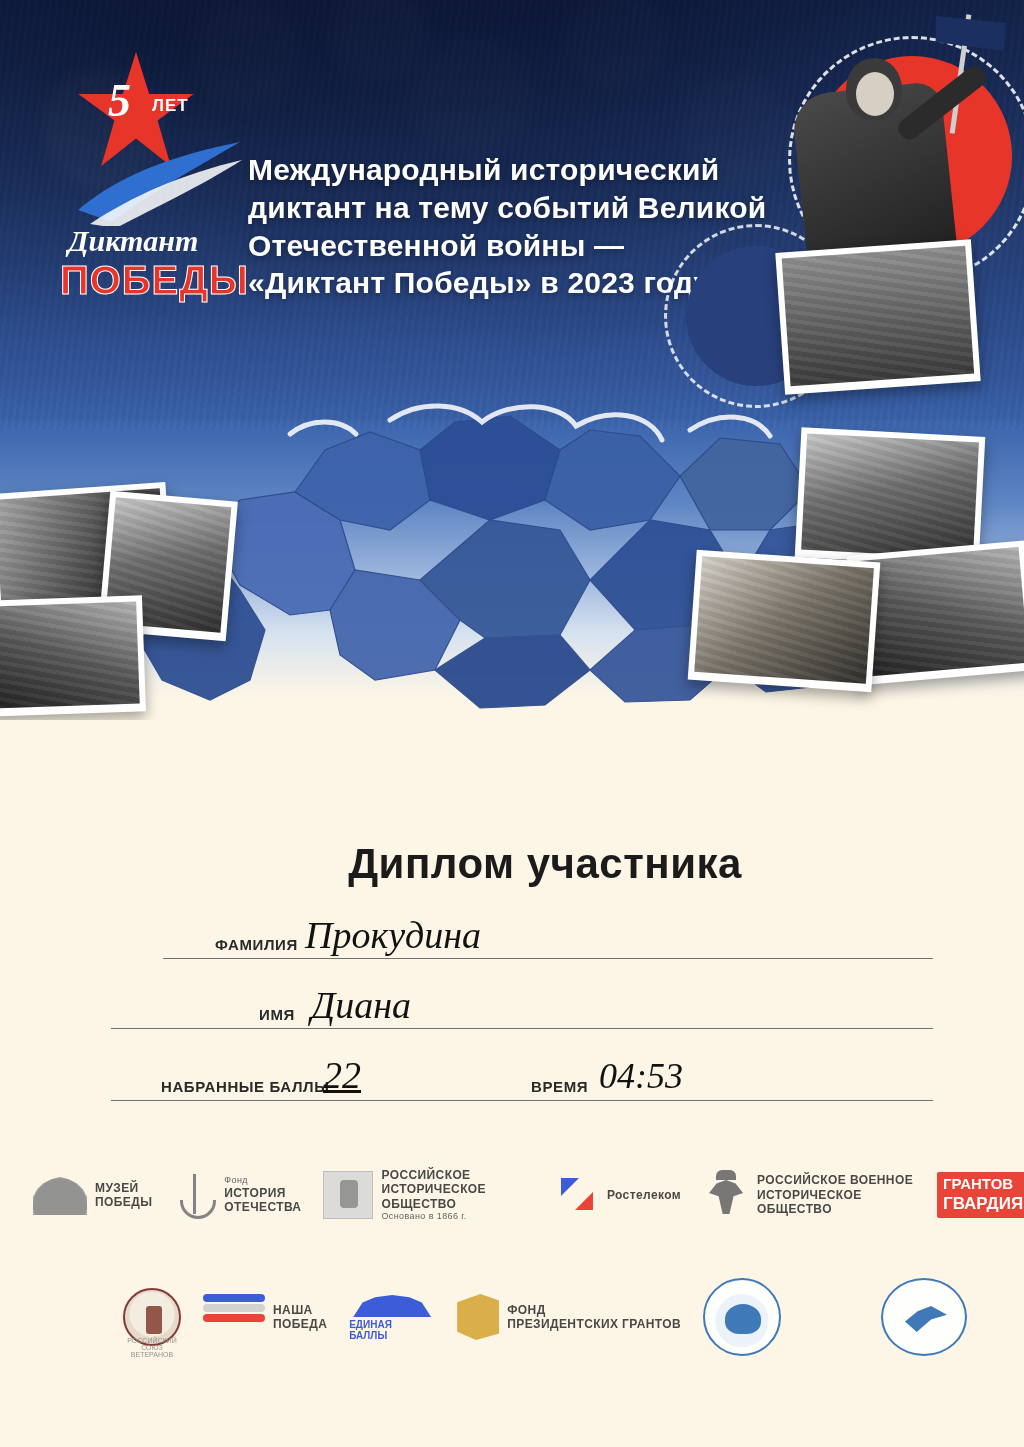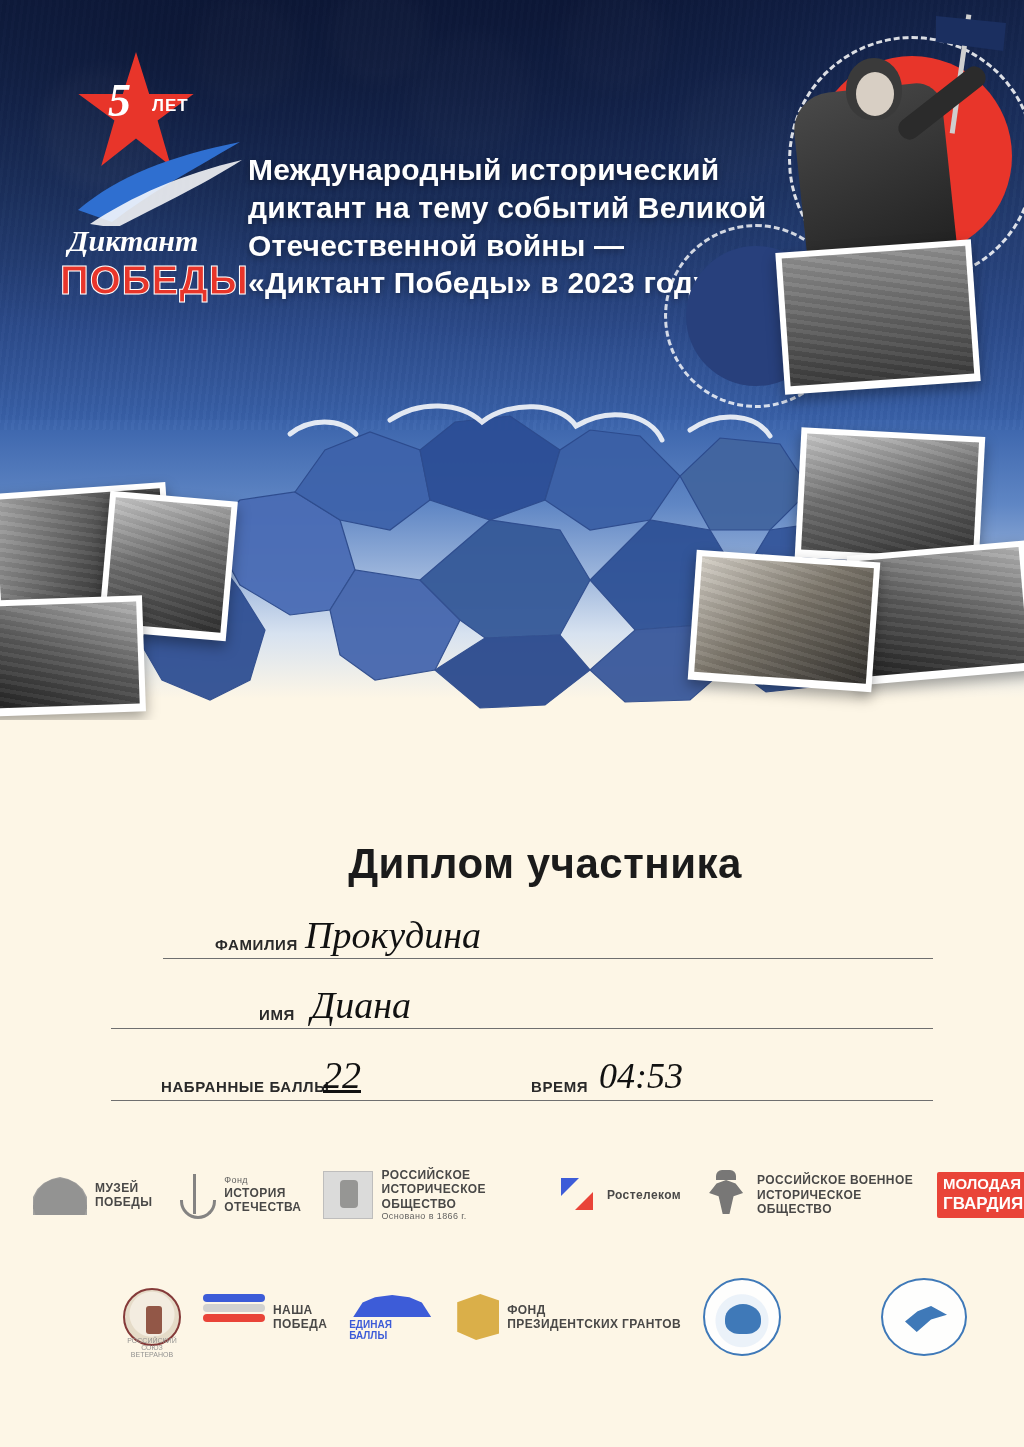--- a/index.html
+++ b/index.html
@@ -448,21 +448,21 @@
           <span class="body"></span>
       </div>
       <div class="txt">
         <div>РОССИЙСКОЕ ВОЕННОЕ</div>
         <div>ИСТОРИЧЕСКОЕ ОБЩЕСТВО</div>
       </div>
     </div>
 
     <div class="plogo">
       <div class="mark-mg">
-        <span class="t1">МОЛОДАЯ</span>
+        <span class="t1">ГРАНТОВ</span>
         <span class="t2">ГВАРДИЯ</span>
       </div>
     </div>
   </div>
 
   <div class="logos-row row2">
 
     <div class="plogo">
       <div class="mark-seal"></div>
       <div class="plogo-cap">РОССИЙСКИЙ СОЮЗ ВЕТЕРАНОВ</div>

